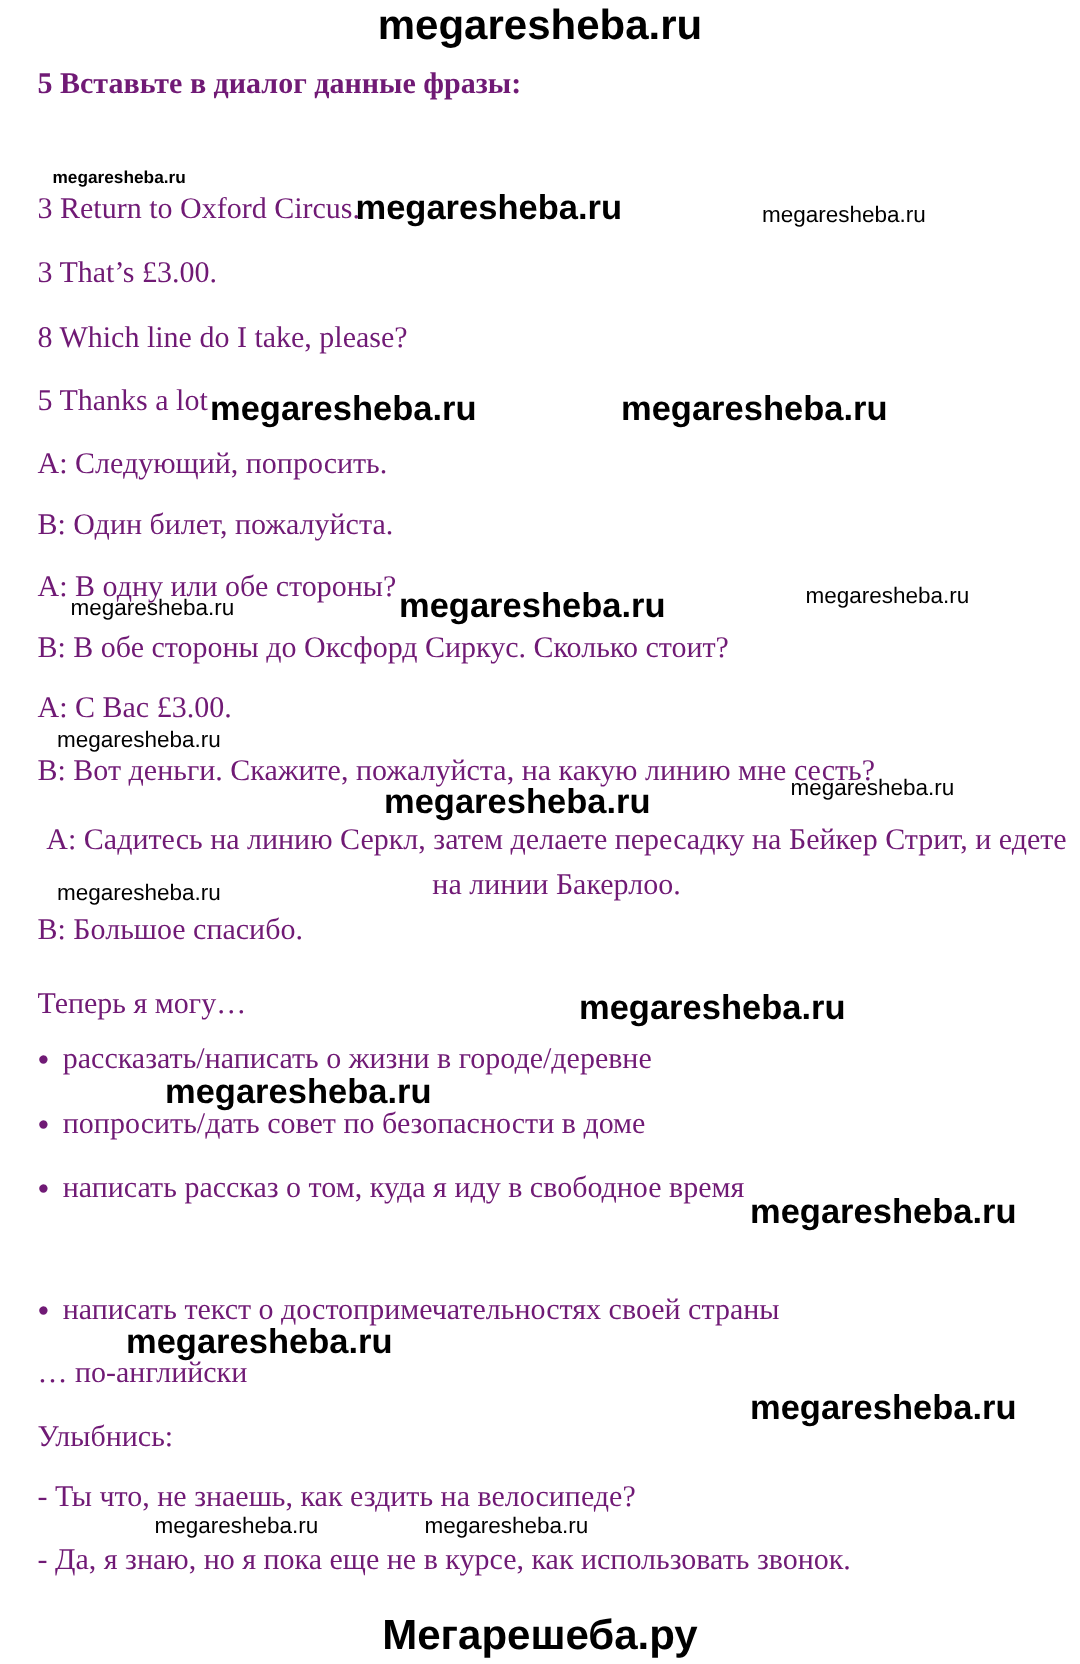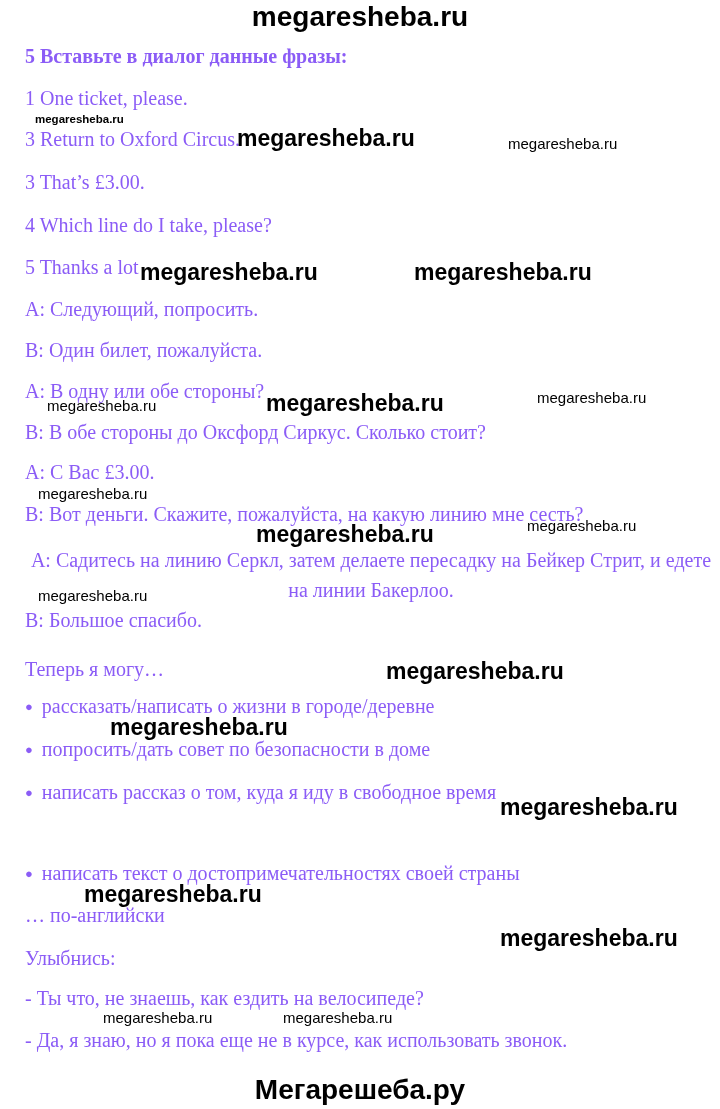--- a/index.html
+++ b/index.html
@@ -23,21 +23,21 @@
     letter-spacing: 0px;
     color: #000000;
     white-space: nowrap;
   }
   
   .t {
     position: absolute;
     left: 25px;
     font-family: "Liberation Serif", serif;
     font-size: 20px;
-    color: #8b5cf6;
+    color: #701a75;
     white-space: nowrap;
     line-height: 24px;
   }
   .t.bold { font-weight: 700; }
   .t.wrap { white-space: normal; width: 692px; line-height: 30px; text-align: center; }
   
   .wm-xl {
     position: absolute;
     font-family: "Liberation Sans", sans-serif;
     font-weight: 700;
@@ -73,31 +73,30 @@
 </style>
 </head>
 <body>
 
 <div class="page">
 
   <div class="banner" style="top:1px">megaresheba.ru</div>
 
   <div class="t bold" style="top:44px">5 Вставьте в диалог данные фразы:</div>
 
-  <div class="t" style="top:86px">1 One ticket, please.</div>
 
   <div class="wm-sm" style="left:35px; top:113px">megaresheba.ru</div>
 
   <div class="t" style="top:127px">3 Return to Oxford Circus.</div>
   <div class="wm-xl" style="left:237px; top:126px">megaresheba.ru</div>
   <div class="wm-md" style="left:508px; top:136px">megaresheba.ru</div>
 
   <div class="t" style="top:170px">3 That’s £3.00.</div>
 
-  <div class="t" style="top:213px">4 Which line do I take, please?</div>
+  <div class="t" style="top:213px">8 Which line do I take, please?</div>
 
   <div class="t" style="top:255px">5 Thanks a lot</div>
   <div class="wm-xl" style="left:140px; top:260px">megaresheba.ru</div>
   <div class="wm-xl" style="left:414px; top:260px">megaresheba.ru</div>
 
   <div class="t" style="top:297px">A: Следующий, попросить.</div>
   <div class="t" style="top:379px">A: В одну или обе стороны?</div>
   <div class="t" style="top:338px">B: Один билет, пожалуйста.</div>
 
   <div class="wm-md" style="left:47px; top:398px">megaresheba.ru</div>

